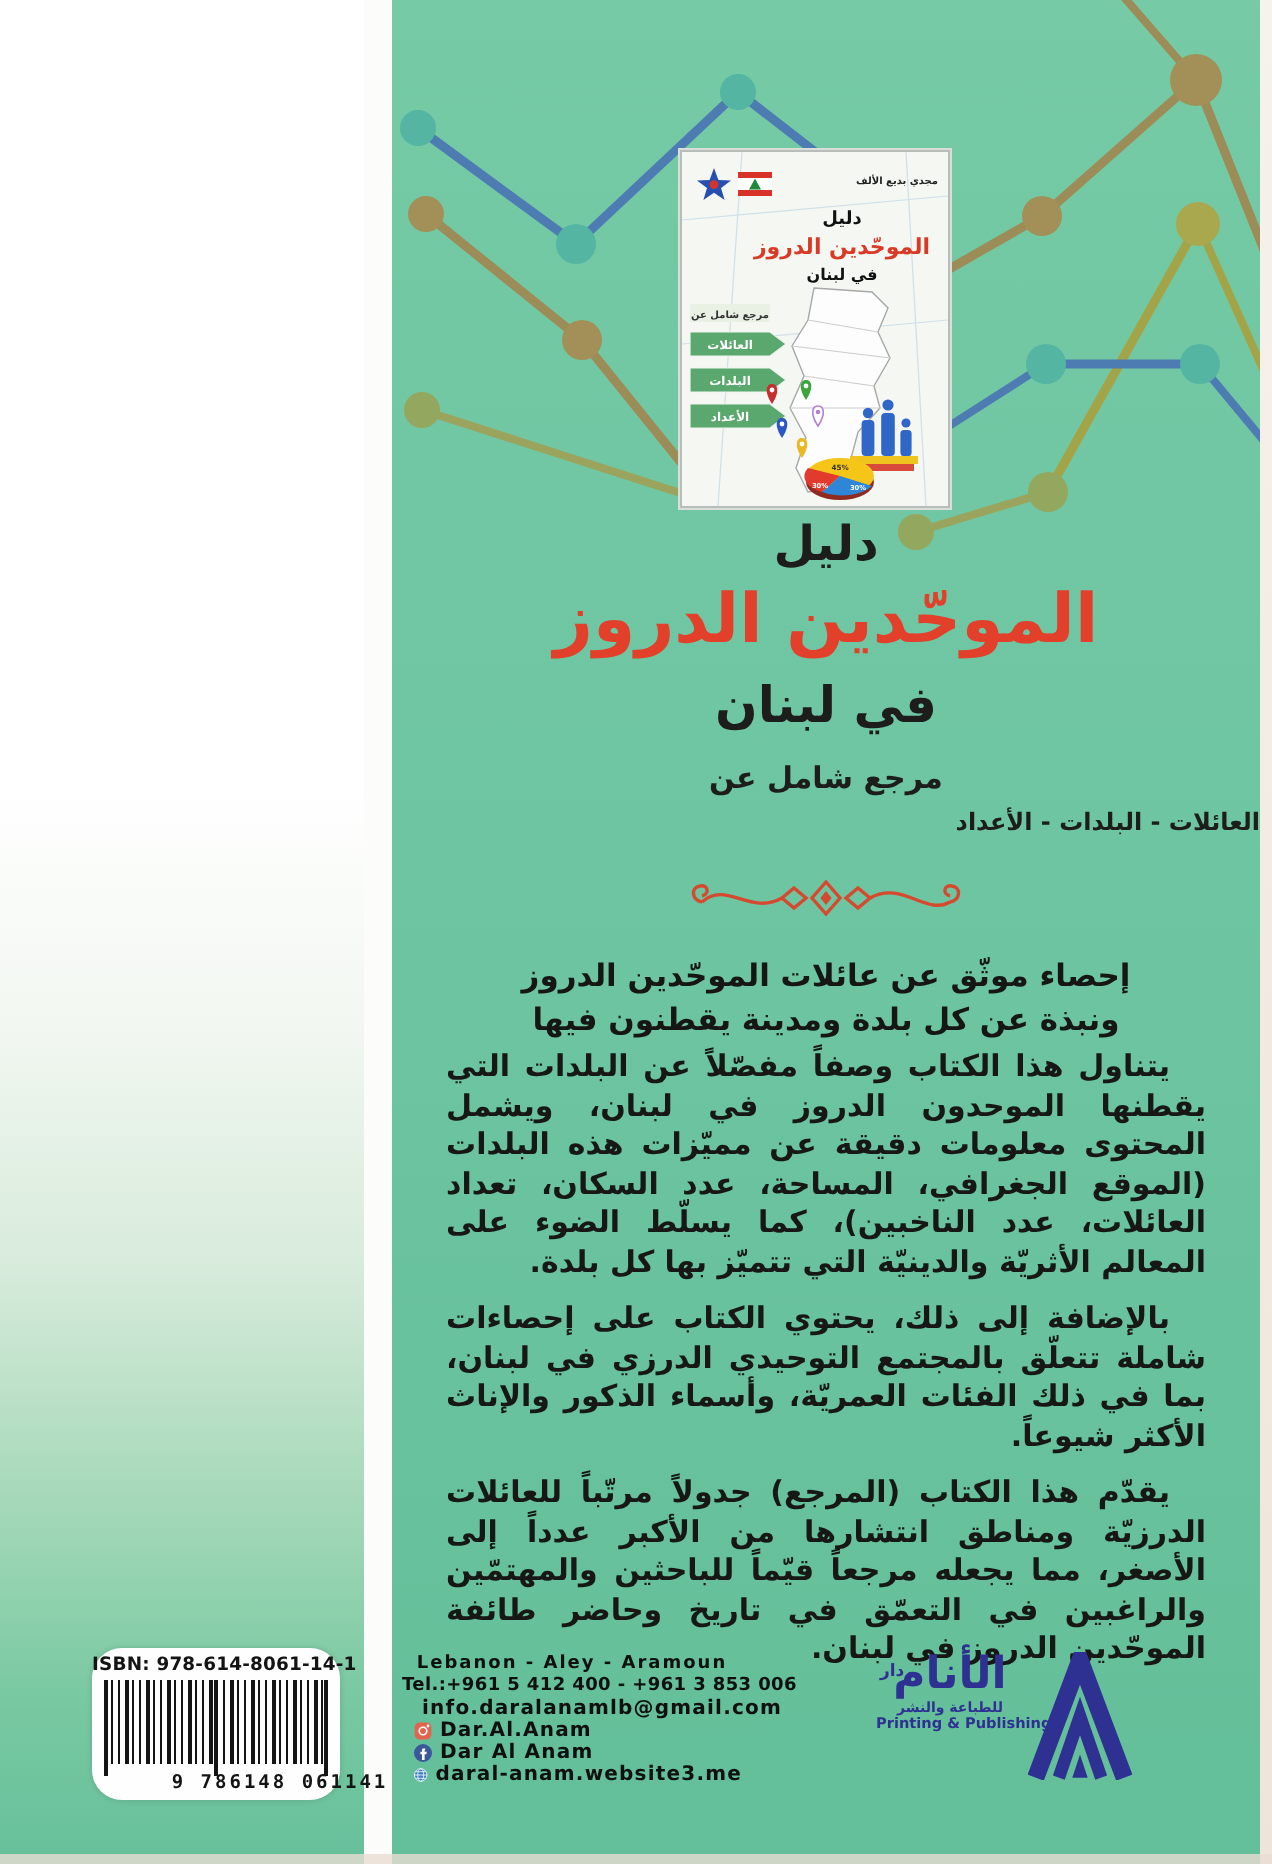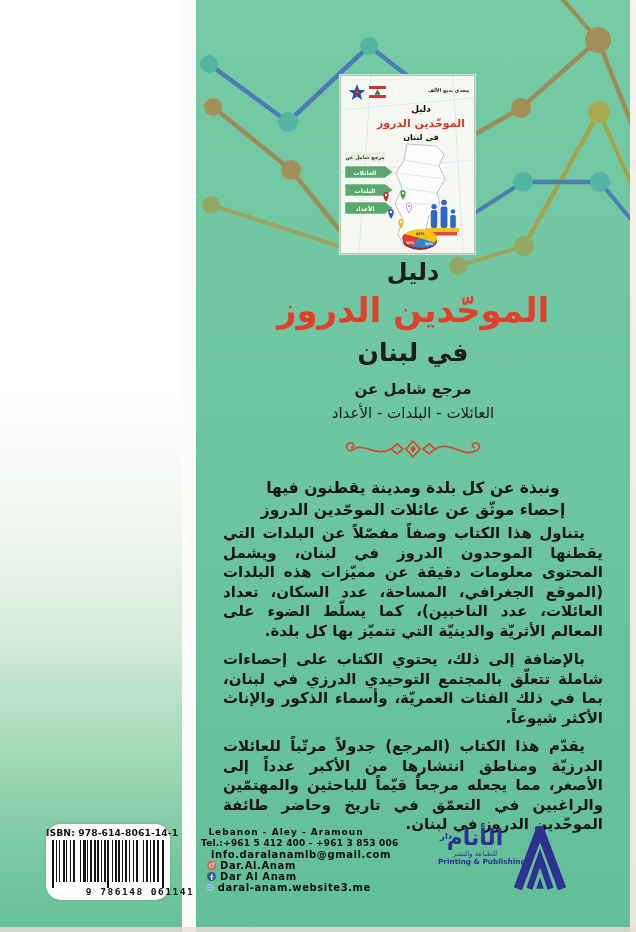--- a/index.html
+++ b/index.html
@@ -19,40 +19,40 @@
   .pattern{position:absolute;left:0;top:0;}
   
   .thumb{position:absolute;left:144px;top:75px;width:133px;height:177px;background:#f4f7f2;
     border:1px solid #b9bdb9;box-shadow:0 0 0 1px #d8ded8;}
   
   .tblock{position:absolute;left:0;width:434px;text-align:center;color:#1d1d1b;direction:rtl;}
   .t-top{top:258px;font-size:24px;font-weight:bold;}
   .t-main{top:290px;font-size:34px;font-weight:bold;color:#e2402a;}
   .t-sub{top:338px;font-size:25px;font-weight:bold;}
   .t-tag1{top:380px;font-size:15px;font-weight:bold;}
-  .t-tag2{top:404px;font-size:15px;font-weight:normal;}
+  .t-tag2{top:404px;font-size:12px;font-weight:bold;text-align:right;}
   .ornament{position:absolute;left:147px;top:436px;}
   
   .intro{position:absolute;left:27px;top:477px;width:380px;text-align:center;direction:rtl;
     font-size:15.5px;font-weight:bold;line-height:22px;color:#161614;}
   .paras{position:absolute;left:27px;top:524px;width:380px;direction:rtl;color:#171715;}
   .paras p{margin:0 0 9px 0;font-size:15px;font-weight:bold;line-height:19.5px;
     text-align:justify;text-indent:18px;}
   
   .contact{position:absolute;left:5px;top:827px;width:170px;color:#101010;direction:ltr;}
   .c-loc{font-size:9px;font-weight:bold;letter-spacing:1px;text-align:center;line-height:11px;}
   .c-tel{font-size:9px;font-weight:bold;letter-spacing:.2px;line-height:11px;white-space:nowrap;}
   .c-row{display:flex;align-items:center;gap:4px;margin:1.2px 0 0 6px;height:9.5px;}
   .c-row span{font-size:10px;font-weight:bold;letter-spacing:.6px;white-space:nowrap;text-align:right;}
   
   .pub{position:absolute;left:242px;top:826px;width:128px;display:flex;align-items:flex-start;color:#2e3192;}
   .pub-text{width:74px;text-align:center;direction:rtl;}
   .pub-ar{position:relative;font-size:22px;font-weight:bold;line-height:24px;letter-spacing:-1px;}
   .pub-ar-sm{position:absolute;left:2px;top:-2px;font-size:8.5px;font-weight:bold;letter-spacing:0;}
-  .pub-tag-ar{font-size:7px;font-weight:normal;line-height:8px;letter-spacing:1px;}
+  .pub-tag-ar{font-size:7px;font-weight:bold;line-height:8px;letter-spacing:1px;}
   .pub-en{font-size:16px;font-weight:900;line-height:18px;letter-spacing:.2px;direction:ltr;}
   .pub-tag-en{font-size:7.3px;font-weight:bold;line-height:8px;direction:ltr;white-space:nowrap;}
   .pub-mark{margin-left:2px;}
   
   .isbn-box{position:absolute;left:46px;top:824px;width:124px;height:76px;background:#fefefe;
     box-shadow:0 0 3px rgba(0,0,0,.15);border-radius:15px;}
   .isbn-label{font-size:9.2px;font-weight:bold;color:#141414;text-align:center;margin-top:3px;
     letter-spacing:.1px;white-space:nowrap;}
   .bars{position:absolute;left:6px;top:16px;width:112px;height:42px;
     background:repeating-linear-gradient(90deg,#141414 0 2px,#fdfdfd 2px 3.5px,#141414 3.5px 4.5px,
@@ -203,22 +203,22 @@
         <path d="M8,15 c-5,-1 -6,-7 -1,-8 c4,-1 5,4 1,5"></path>
         <path d="M132,15 c5,-1 6,-7 1,-8 c-4,-1 -5,4 -1,5"></path>
         <polygon points="70,5 77,13 70,21 63,13"></polygon>
         <polygon points="54,8 60,13 54,18 48,13"></polygon>
         <polygon points="86,8 92,13 86,18 80,13"></polygon>
       </g>
       <polygon points="70,9.5 72.8,13 70,16.5 67.2,13" fill="#d6492f"></polygon>
     </svg>
 
     <div class="intro">
+      <div>إحصاء موثّق عن عائلات الموحّدين الدروز</div>
       <div>ونبذة عن كل بلدة ومدينة يقطنون فيها</div>
-      <div>إحصاء موثّق عن عائلات الموحّدين الدروز</div>
     </div>
     <div class="paras">
       <p>يتناول هذا الكتاب وصفاً مفصّلاً عن البلدات التي يقطنها الموحدون الدروز في لبنان، ويشمل المحتوى معلومات دقيقة عن مميّزات هذه البلدات (الموقع الجغرافي، المساحة، عدد السكان، تعداد العائلات، عدد الناخبين)، كما يسلّط الضوء على المعالم الأثريّة والدينيّة التي تتميّز بها كل بلدة.</p>
       <p>بالإضافة إلى ذلك، يحتوي الكتاب على إحصاءات شاملة تتعلّق بالمجتمع التوحيدي الدرزي في لبنان، بما في ذلك الفئات العمريّة، وأسماء الذكور والإناث الأكثر شيوعاً.</p>
       <p>يقدّم هذا الكتاب (المرجع) جدولاً مرتّباً للعائلات الدرزيّة ومناطق انتشارها من الأكبر عدداً إلى الأصغر، مما يجعله مرجعاً قيّماً للباحثين والمهتمّين والراغبين في التعمّق في تاريخ وحاضر طائفة الموحّدين الدروز في لبنان.</p>
     </div>
 
     <div class="contact">
       <div class="c-loc">Lebanon - Aley - Aramoun</div>
       <div class="c-tel">Tel.:+961 5 412 400 - +961 3 853 006</div>

